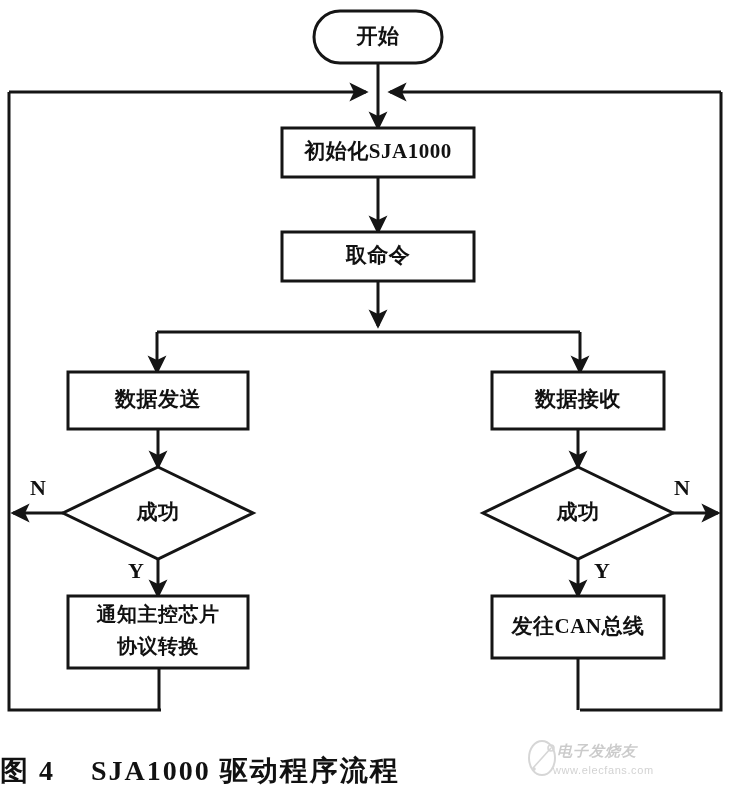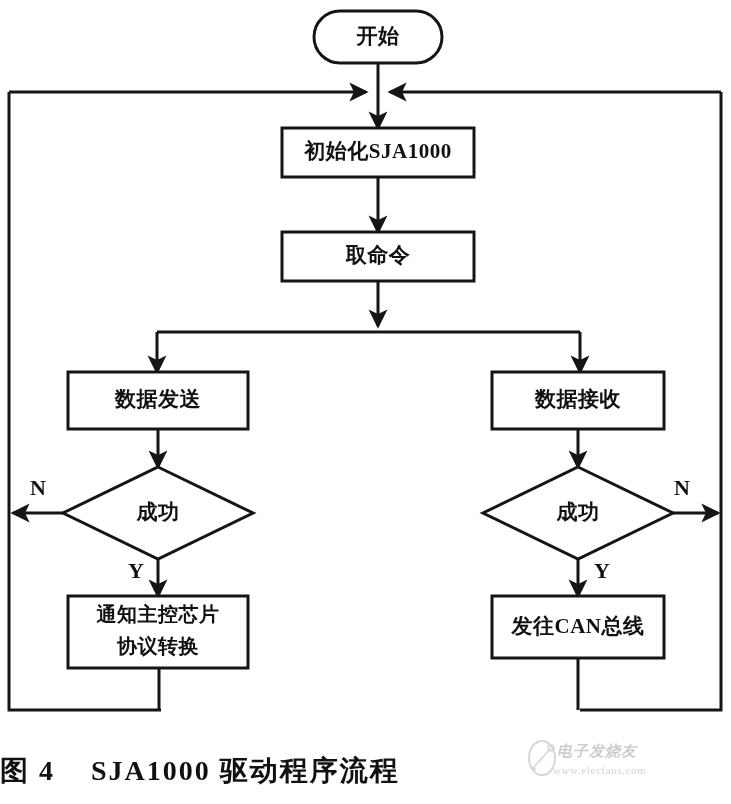--- a/index.html
+++ b/index.html
@@ -92,21 +92,21 @@
     font-style: italic;
     font-weight: 700;
     color: #6a6a6a;
     letter-spacing: 1px;
     white-space: nowrap;
   }
   .wm-url {
     position: absolute;
     left: 26px;
     top: 30px;
-    font-family: Liberation Serif, serif;
+    font-family: Liberation Sans, sans-serif;
     font-size: 11px;
     color: #7a7a7a;
     letter-spacing: 0.6px;
     white-space: nowrap;
   }
   .wm-logo {
     position: absolute;
     left: 0px;
     top: 4px;
     width: 34px;

